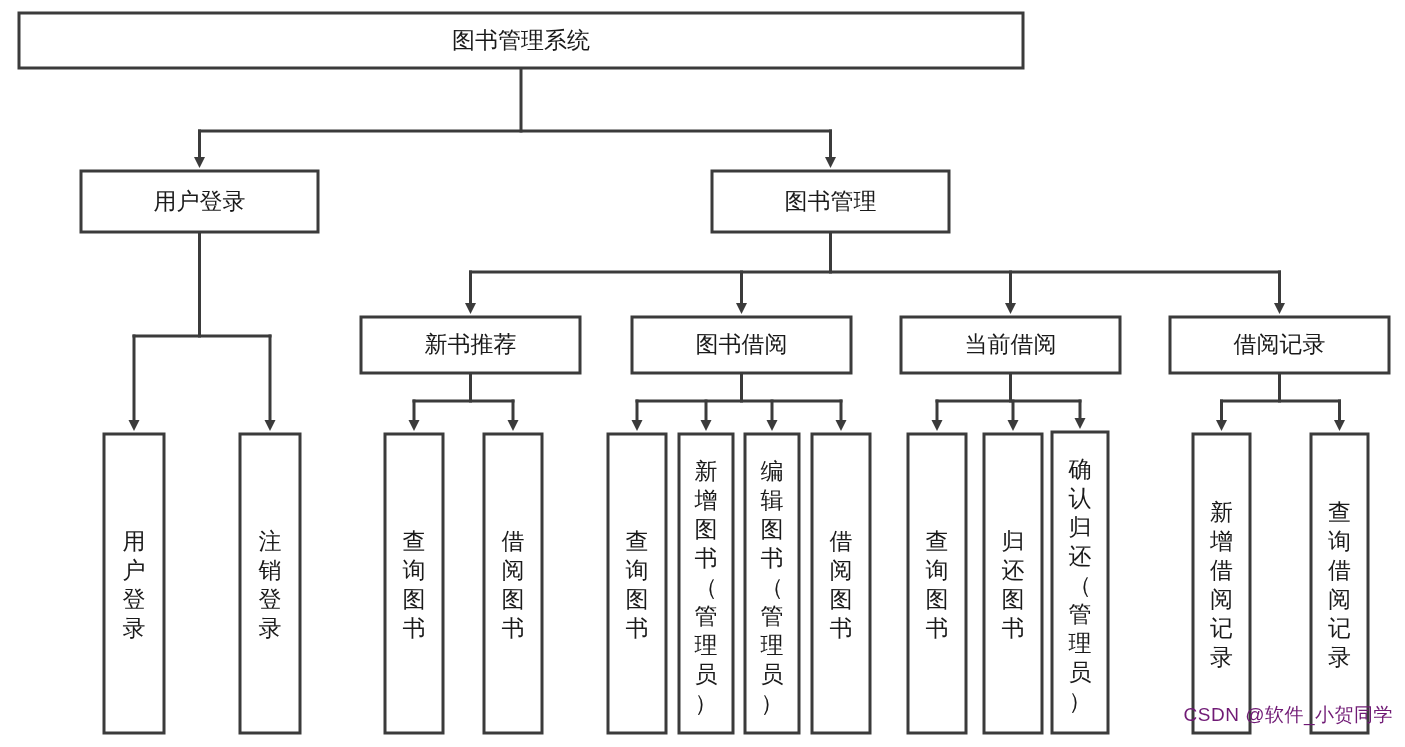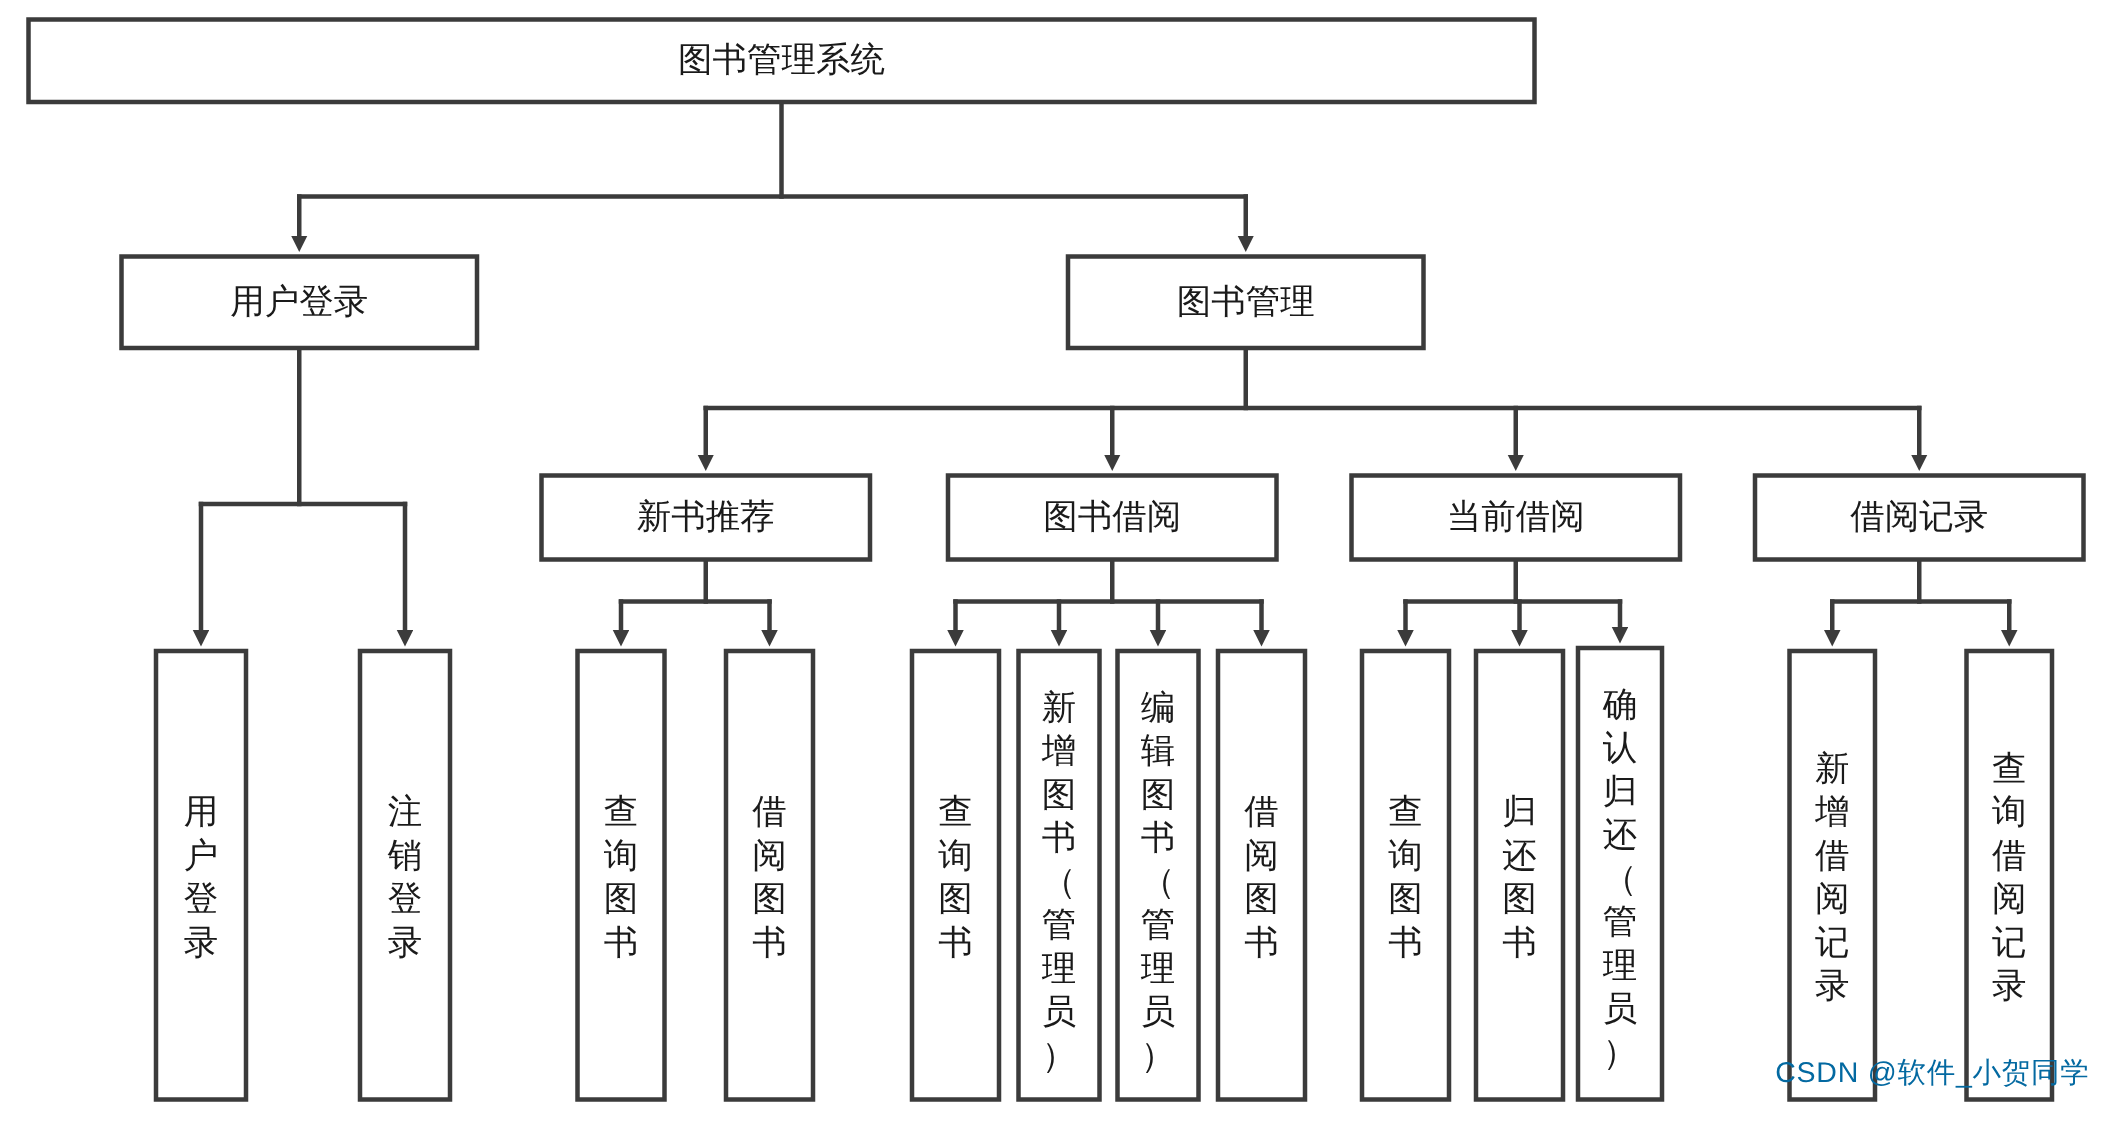--- a/index.html
+++ b/index.html
@@ -51,21 +51,21 @@
   .arrow-head {
     fill: #3b3b3b;
     stroke: none;
   }
   .watermark {
     position: absolute;
     right: 12px;
     bottom: 6px;
     font-family: "Liberation Sans", "DejaVu Sans", sans-serif;
     font-size: 19px;
-    color: #0369a1;
+    color: #701a75;
     letter-spacing: 0.5px;
     white-space: nowrap;
     pointer-events: none;
   }
 </style>
 </head>
 <body>
 
 <div id="diagram-root">
   <svg class="diagram" viewBox="0 0 1405 747" xmlns="http://www.w3.org/2000/svg">

